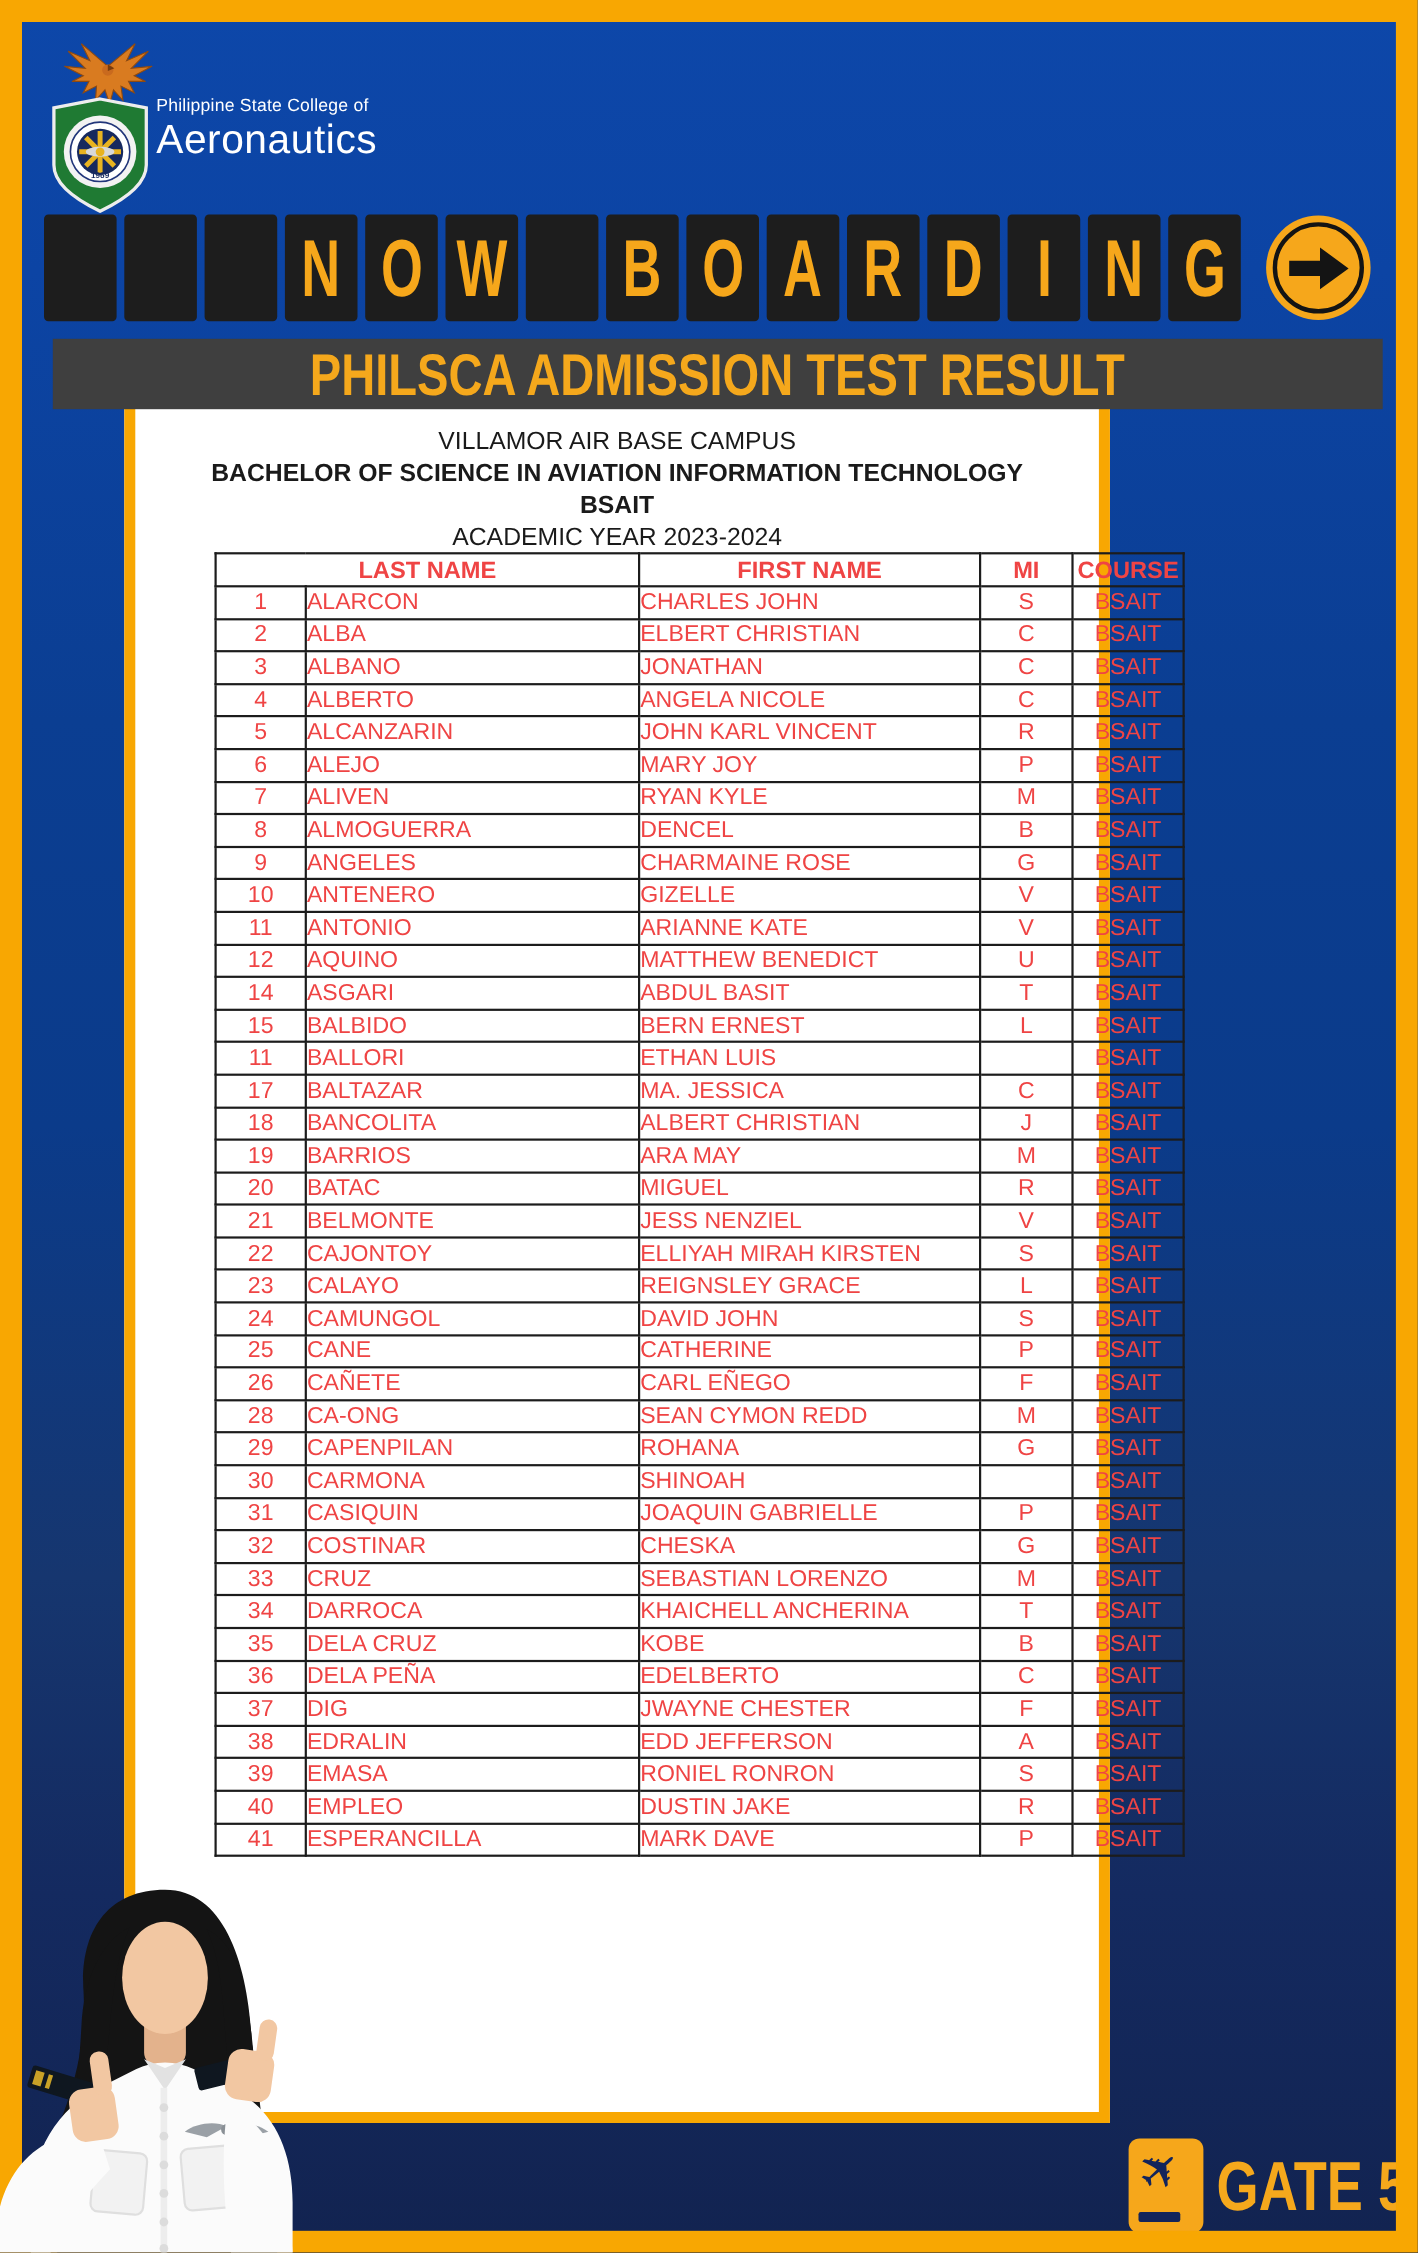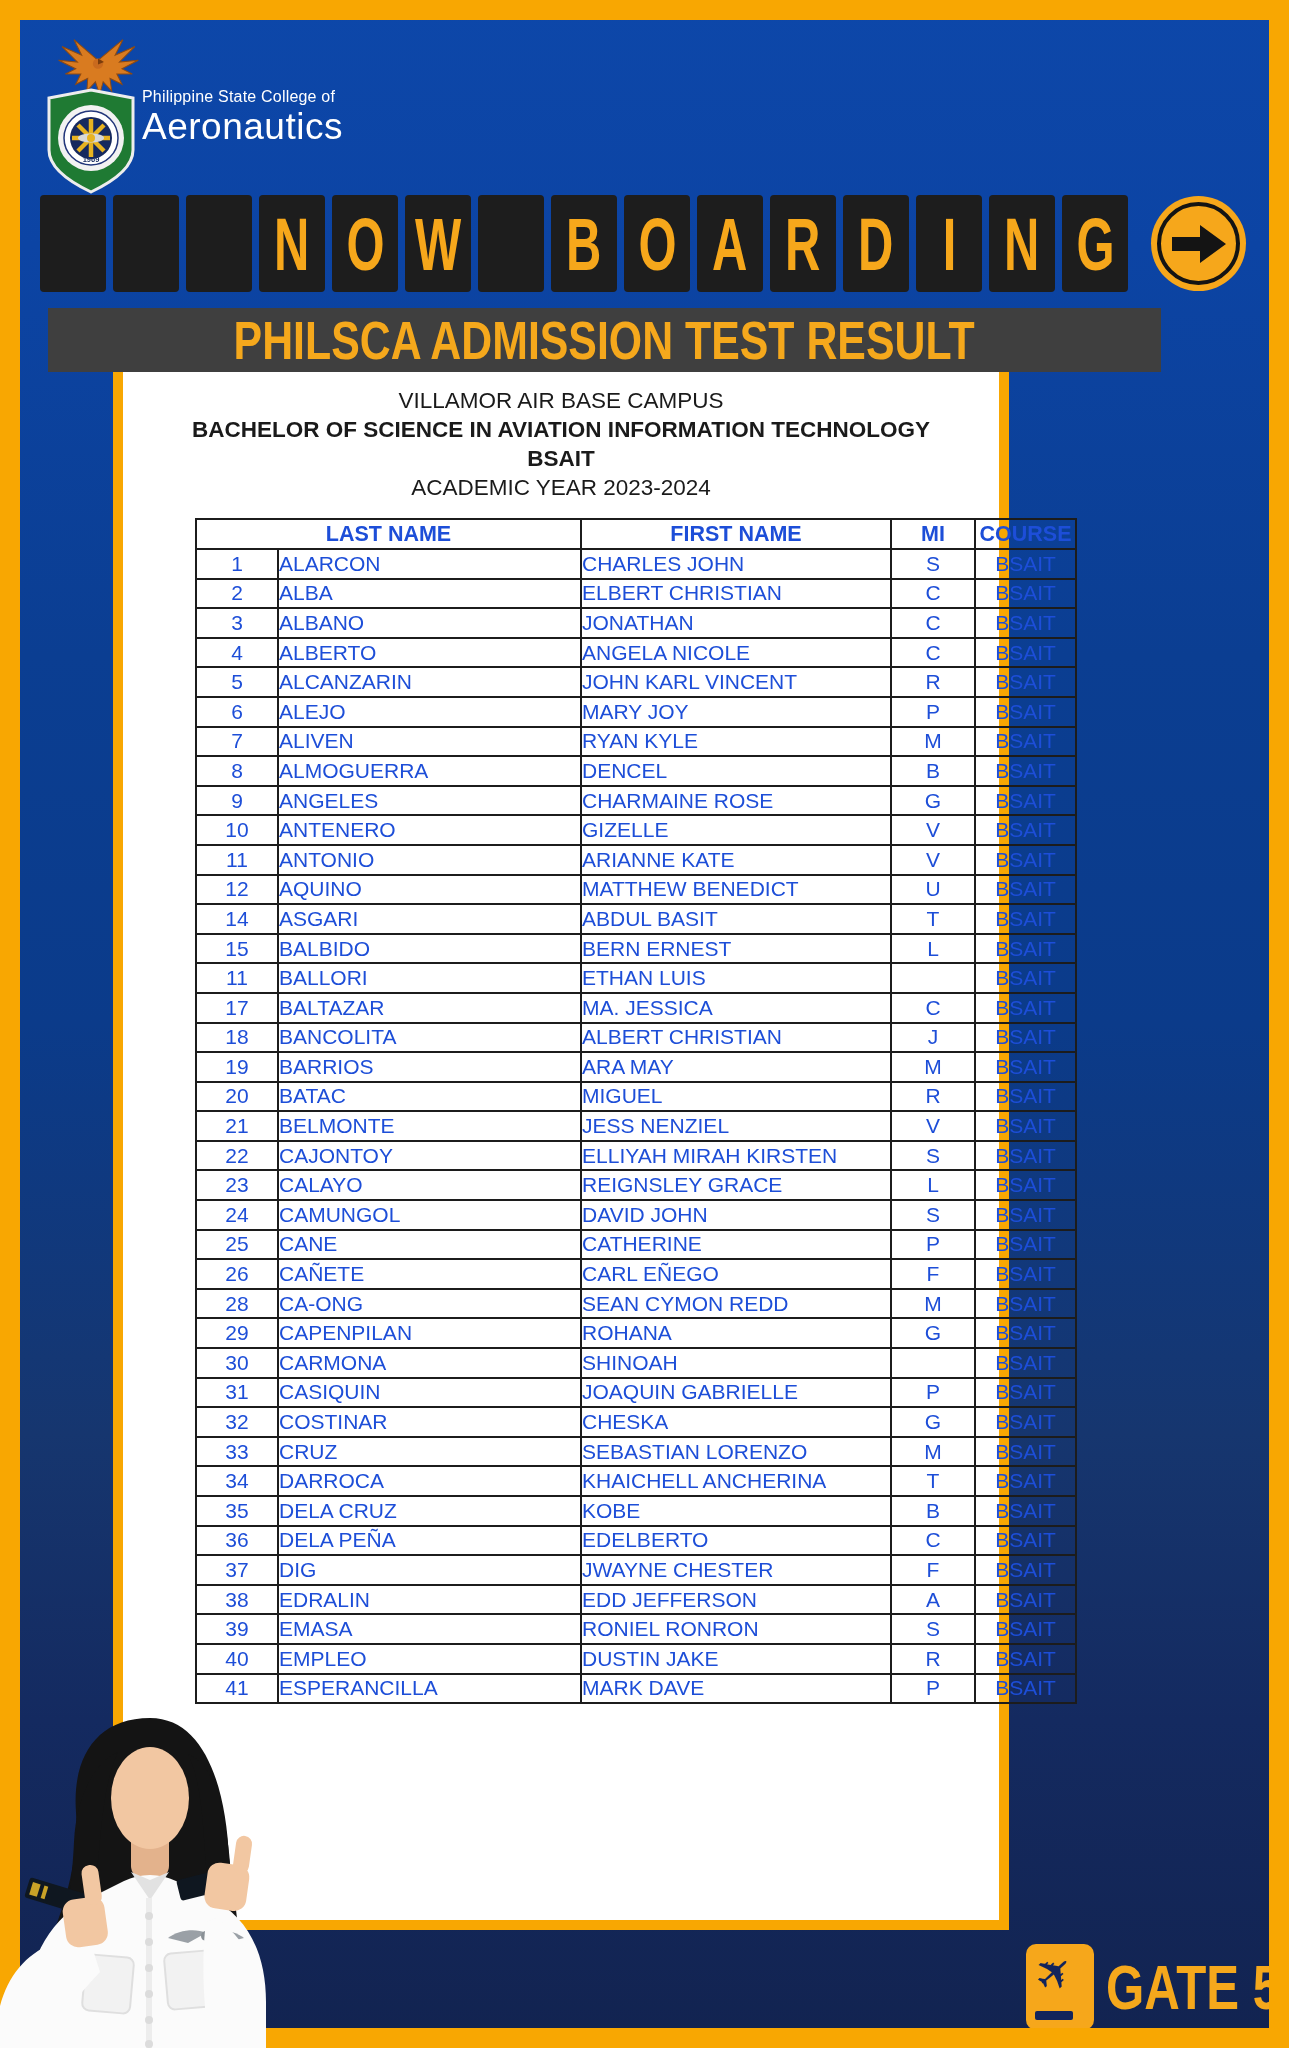--- a/index.html
+++ b/index.html
@@ -19,33 +19,33 @@
   .brand-line1{font-size:16px;font-weight:400;letter-spacing:.2px;}
   .brand-line2{font-size:37px;font-weight:400;letter-spacing:.5px;margin-top:0px;}
   
   .flap-row{position:absolute;left:40px;top:195px;display:flex;gap:7px;z-index:8;}
   .flap-tile{width:66px;height:97px;background:#1d1d1d;border-radius:4px;display:flex;align-items:center;justify-content:center;}
   .flap-letter{color:#F6A71B;font-size:68px;font-weight:700;transform:scale(.72,1.08);line-height:1;}
   .arrow-circle{position:absolute;left:1151px;top:196px;width:95px;height:95px;border-radius:50%;
     background:#F6A71B;display:flex;align-items:center;justify-content:center;z-index:9;}
   .arrow-ring{width:83px;height:83px;border-radius:50%;border:4px solid #141414;display:flex;align-items:center;justify-content:center;}
   
-  .banner{position:absolute;left:48px;top:308px;width:1113px;height:64px;background:#3F3F3F;z-index:12;
+  .banner{position:absolute;left:48px;top:308px;width:1209px;height:64px;background:#3F3F3F;z-index:12;
     display:flex;align-items:center;justify-content:center;}
   .banner-title{color:#F5A81C;font-size:51px;font-weight:700;white-space:nowrap;transform:scale(.84,1.05);letter-spacing:0;}
   
   .card{position:absolute;left:113px;top:330px;width:896px;height:1600px;background:#ffffff;
     border:10px solid #F8A702;z-index:5;}
   .subheader{margin-top:46px;text-align:center;color:#1a1a1a;}
   .subheader div{font-size:22.5px;line-height:29px;}
   .sub-campus,.sub-year{font-weight:400;}
   .sub-program,.sub-code{font-weight:700;}
   
-  table.results{border-collapse:collapse;margin-left:72px;margin-top:16px;width:880px;table-layout:fixed;
-    font-size:21px;color:#1d4ed8;}
+  table.results{border-collapse:collapse;margin-left:72px;margin-top:0;width:880px;table-layout:fixed;
+    font-size:21px;color:#ef4444;}
   table.results th,table.results td{border:2px solid #1c1c1c;overflow:hidden;white-space:nowrap;}
   table.results th{height:30px;font-weight:700;text-align:center;font-size:21.5px;}
   table.results td{height:29.6px;padding:0;}
   td.c-no,td.c-mi,td.c-course{text-align:center;}
   td.c-last,td.c-first{text-align:left;padding-left:8px;}
   
   .gate{position:absolute;left:1026px;top:1944px;z-index:30;display:flex;align-items:center;}
   .gate-icon-box{position:relative;width:68px;height:86px;background:#F6A71B;border-radius:10px;}
   .gate-plane{position:absolute;left:9px;top:2px;font-size:46px;color:#13245B;transform:rotate(-42deg);
     font-family:"DejaVu Sans",sans-serif;}

